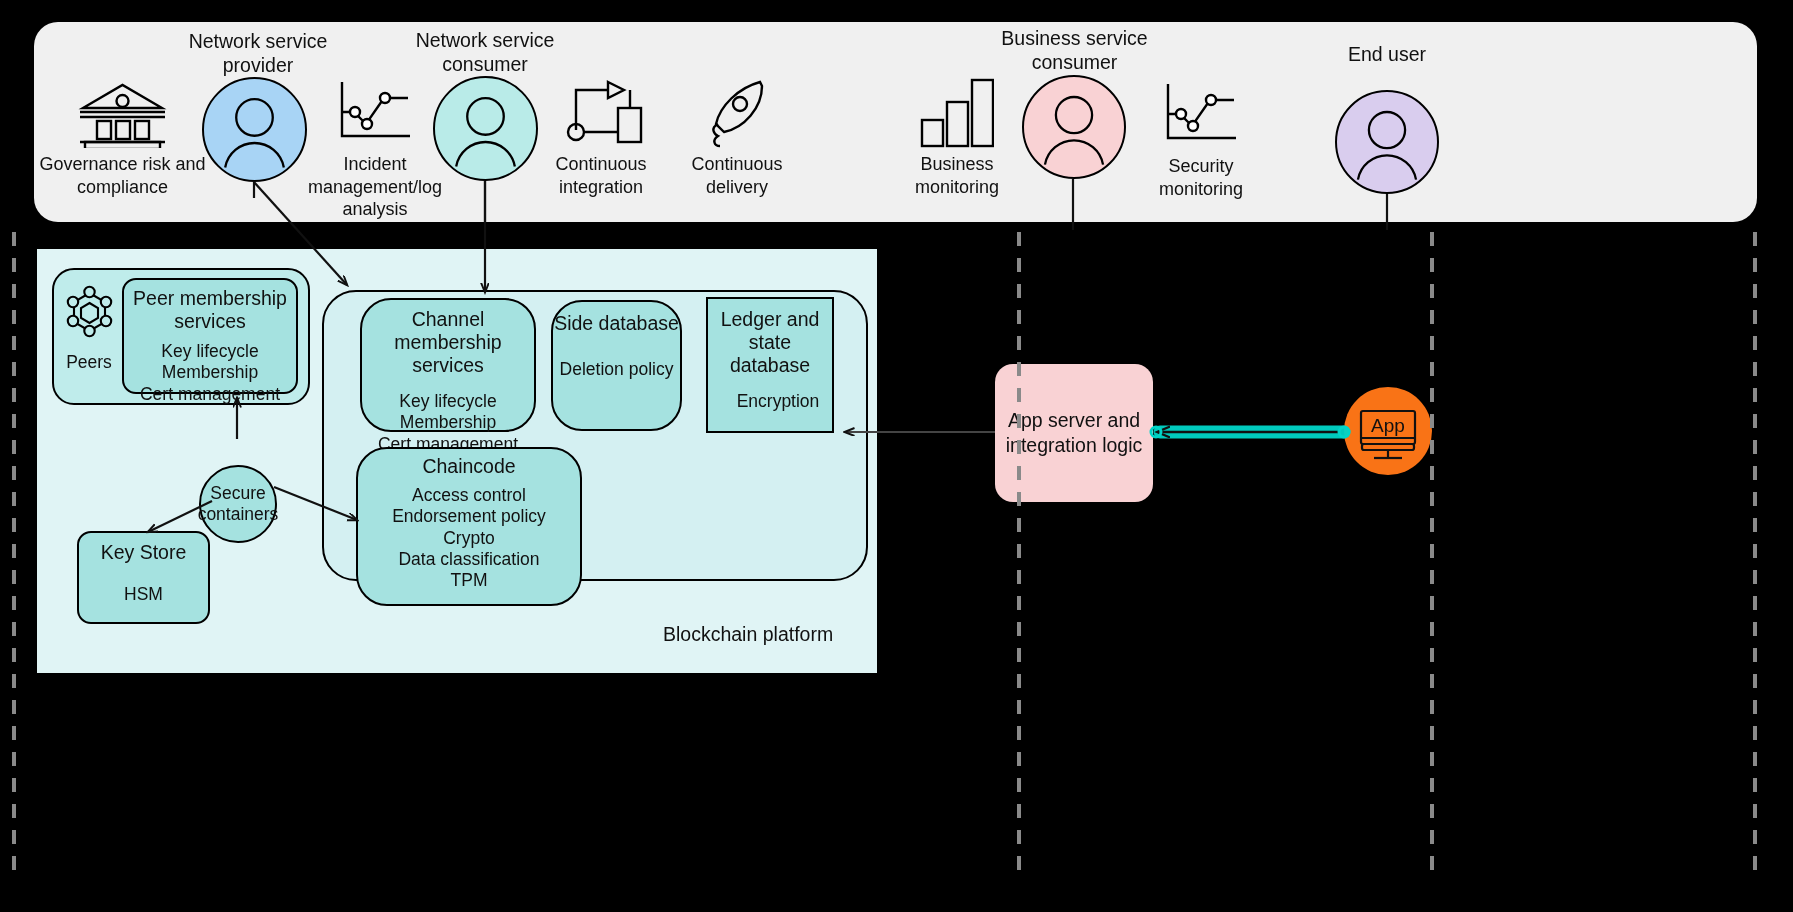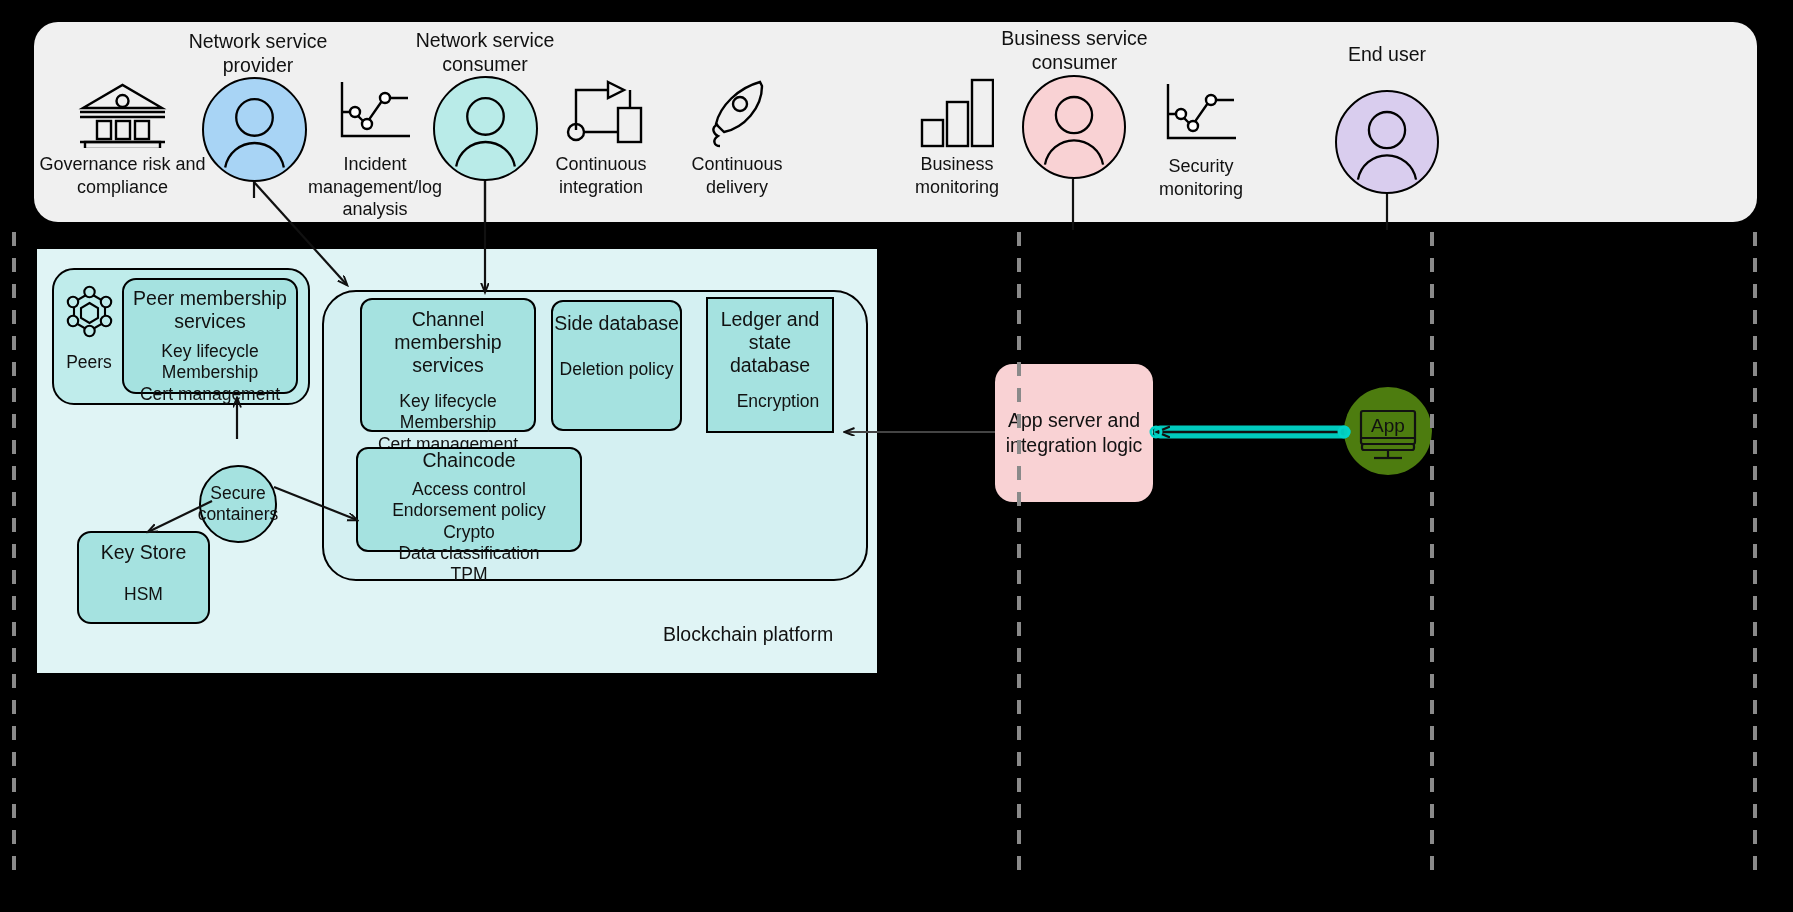--- a/index.html
+++ b/index.html
@@ -14,38 +14,38 @@
 
   .actor-circle{border-radius:50%;border:2.2px solid #000;display:flex;align-items:center;justify-content:center;}
   .cap{position:absolute;text-align:center;line-height:1.25;font-size:19.5px;color:#111;white-space:pre-line;}
 
   
   .platform{left:37px;top:249px;width:840px;height:424px;background:#e0f4f5;}
   .platform-label{position:absolute;left:663px;top:623px;font-size:19.5px;}
 
   .rbox{border:2.2px solid #000;background:#a5e2e0;text-align:center;}
   .rr{border-radius:14px;}
-  .rr-lg{border-radius:12px;}
+  .rr-lg{border-radius:31px;}
   .sq{border-radius:0;}
   .boxtitle{font-size:19.5px;line-height:1.18;padding-top:0;}
   .boxbody{font-size:17.5px;line-height:1.22;}
 
   .groupbox{border:2.2px solid #000;background:#bfeceb;border-radius:22px;}
   .channelgroup{border:2.2px solid #000;background:#d4f0f2;border-radius:34px;}
 
   .circlenode{border:2.2px solid #000;background:#a5e2e0;border-radius:50%;
        display:flex;align-items:center;justify-content:center;text-align:center;font-size:17.5px;line-height:1.2;}
 
   .pinkbox{border:none;background:#f9d2d4;border-radius:18px;display:flex;align-items:center;justify-content:center;
        text-align:center;font-size:19.5px;line-height:1.28;}
 
   .freetext{position:absolute;text-align:center;font-size:18px;line-height:1.26;}
   .icon-cap{position:absolute;text-align:center;font-size:18px;line-height:1.25;}
 
-  .appcircle{background:#4d7c0f;border-radius:50%;display:flex;align-items:center;justify-content:center;}
+  .appcircle{background:#f97316;border-radius:50%;display:flex;align-items:center;justify-content:center;}
 </style>
 </head>
 <body>
 
 <div class="stage">
 
   <div class="abs topband"></div>
 
   <div class="abs" style="left:75px;top:78px;width:95px;height:70px;">
     <svg viewBox="0 0 95 70" width="95" height="70" fill="none" stroke="#000" stroke-width="2.4">
@@ -195,21 +195,21 @@
     <div class="boxtitle" style="white-space:pre-line;">Side database</div>
     <div class="boxbody" style="white-space:pre-line;margin-top:24px;">Deletion policy</div>
   </div>
 
   <div class="abs rbox sq" style="left:706px;top:297px;width:128px;height:136px;padding-top:9px;">
     <div class="boxtitle" style="white-space:pre-line;">Ledger and
 state database</div>
     <div class="boxbody" style="white-space:pre-line;margin-top:14px;padding-left:16px;">Encryption</div>
   </div>
 
-  <div class="abs rbox rr-lg" style="left:356px;top:447px;width:226px;height:105px;">
+  <div class="abs rbox rr-lg" style="left:356px;top:447px;width:226px;height:159px;padding-top:6px;">
     <div class="boxtitle" style="white-space:pre-line;">Chaincode</div>
     <div class="boxbody" style="white-space:pre-line;margin-top:7px;">Access control
 Endorsement policy
 Crypto
 Data classification
 TPM</div>
   </div>
 
 
   <div class="abs circlenode" style="left:199px;top:465px;width:78px;height:78px;white-space:pre-line;">Secure

